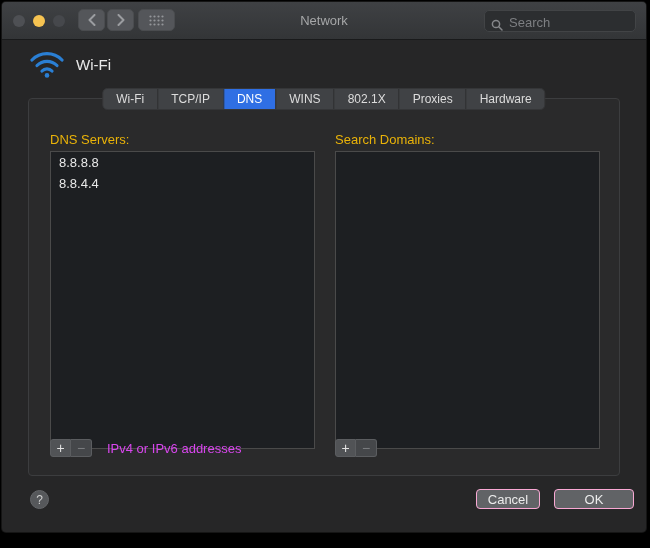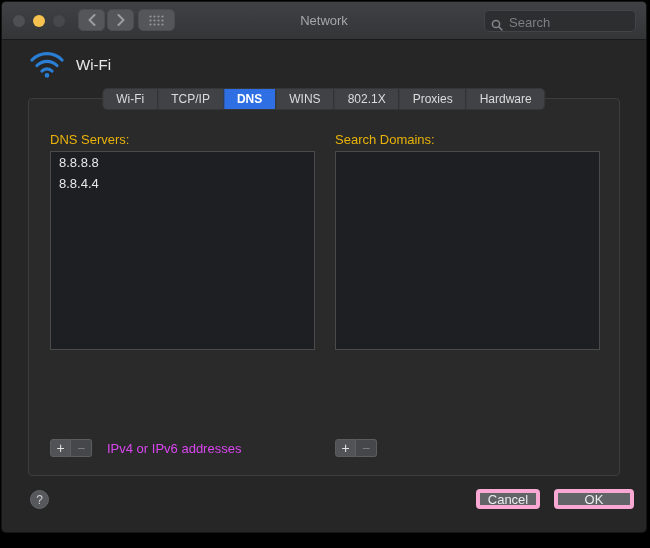--- a/index.html
+++ b/index.html
@@ -28,37 +28,37 @@
   .tabbox{position:absolute;left:26px;top:96px;width:592px;height:378px;background:#2a2a2b;border:1px solid #3c3d3f;border-radius:4px;box-sizing:border-box}
   .tabbar{position:absolute;left:50%;transform:translateX(-50%);top:86px;display:flex;background:#404245;border:1px solid #353638;border-radius:5px;overflow:hidden;height:20px}
   .tab{display:flex;align-items:center;padding:0 13px;font-size:12px;color:#dcdcdc;border-left:1px solid #2d2e30;white-space:nowrap;cursor:default}
   .tab:first-child{border-left:none}
   .tab.selected{background:#2f6fe4;color:#fff}
 
   
   .panel-label{position:absolute;top:130px;color:#eab308;font-size:13px}
   .lbl-dns{left:48px}
   .lbl-domains{left:333px}
-  .listbox{position:absolute;top:149px;width:265px;height:199px;background:#1d1f22;border:1px solid #4a4a4a;box-sizing:border-box;overflow:hidden}
+  .listbox{position:absolute;top:149px;width:265px;height:298px;background:#1d1f22;border:1px solid #4a4a4a;box-sizing:border-box;overflow:hidden}
   .listbox.left{left:48px}
   .listbox.right{left:333px}
   .list-row{color:#e8e8e8;font-size:13px;padding:2px 8px;line-height:17px}
 
   
   .stepper{position:absolute;top:437px;display:flex}
   .stepper.left{left:48px}
   .stepper.right{left:333px}
   .sq{width:21px;height:18px;box-sizing:border-box;display:flex;align-items:center;justify-content:center;font-size:14px;border:1px solid #5b5d60}
   .sq.add{background:#515356;color:#e2e2e2;border-radius:3px 0 0 3px}
   .sq.remove{background:#45474a;color:#7c7e81;border-left:none;border-radius:0 3px 3px 0}
   .caption{position:absolute;left:105px;top:439px;color:#d946ef;font-size:13px}
 
   
   .helpbtn{position:absolute;left:28px;top:488px;width:19px;height:19px;border-radius:50%;background:#56585b;border:1px solid #646669;box-sizing:border-box;color:#cfcfcf;font-size:12px;display:flex;align-items:center;justify-content:center}
-  .pushbtn{position:absolute;top:487px;height:20px;background:#616366;border:4px solid #f9a8d4;border-radius:4px;box-sizing:border-box;color:#ececec;font-size:13px;display:flex;align-items:center;justify-content:center}
+  .pushbtn{position:absolute;top:487px;height:20px;background:#616366;border:1px solid #f9a8d4;border-radius:4px;box-sizing:border-box;color:#ececec;font-size:13px;display:flex;align-items:center;justify-content:center}
   .btn-cancel{left:474px;width:64px}
   .btn-ok{left:552px;width:80px}
 </style>
 </head>
 <body>
 
 <div class="window">
 
   <div class="titlebar">
     <div class="traffic">
@@ -115,21 +115,21 @@
       <circle cx="17" cy="25.4" r="2.3" fill="#2a7fd4"></circle>
     </svg>
     <span class="conn-label">Wi-Fi</span>
   </div>
 
   <div class="tabbox"></div>
 
   <div class="tabbar">
       <div class="tab">Wi-Fi</div>
       <div class="tab">TCP/IP</div>
-      <div class="tab selected" style="background: rgb(47, 111, 228); font-weight: bold;">DNS</div>
+      <div class="tab selected" style="background: rgb(47, 111, 228);">DNS</div>
       <div class="tab">WINS</div>
       <div class="tab">802.1X</div>
       <div class="tab">Proxies</div>
       <div class="tab">Hardware</div>
     </div>
 
   <span class="panel-label lbl-dns">DNS Servers:</span>
   <span class="panel-label lbl-domains">Search Domains:</span>
 
   <div class="listbox left">

